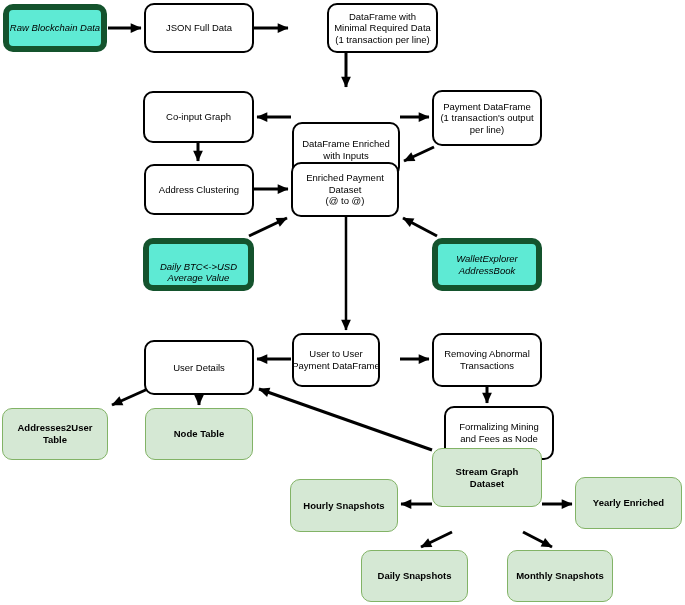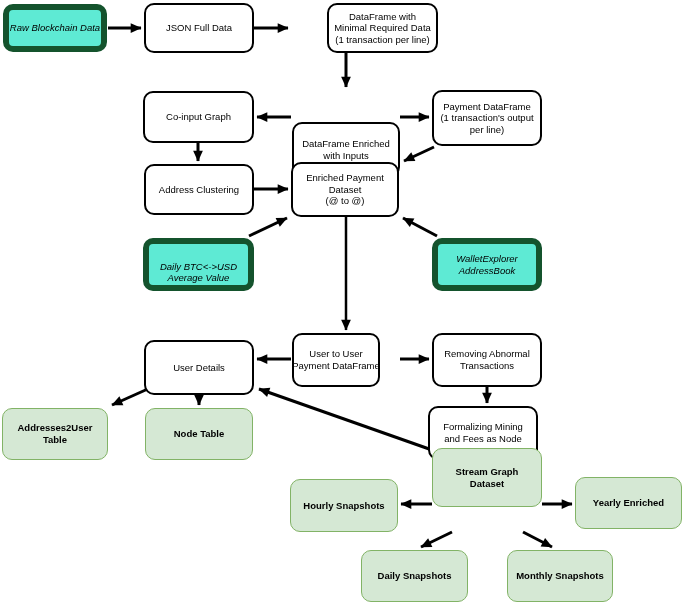--- a/index.html
+++ b/index.html
@@ -140,21 +140,21 @@
         <span class="label">Removing Abnormal
 Transactions</span>
       </div>
       <div class="node output" style="left: 2px; top: 408px; width: 106px; height: 52px;">
         <span class="label">Addresses2User
 Table</span>
       </div>
       <div class="node output" style="left: 145px; top: 408px; width: 108px; height: 52px;">
         <span class="label">Node Table</span>
       </div>
-      <div class="node process" style="left: 428px; top: 406px; width: 110px; height: 54px;">
+      <div class="node process" style="left: 444px; top: 406px; width: 110px; height: 54px;">
         <span class="label">Formalizing Mining
 and Fees as Node</span>
       </div>
       <div class="node output" style="left: 290px; top: 479px; width: 108px; height: 53px;">
         <span class="label">Hourly Snapshots</span>
       </div>
       <div class="node output" style="left: 432px; top: 448px; width: 110px; height: 59px;">
         <span class="label">Stream Graph
 Dataset</span>
       </div>

